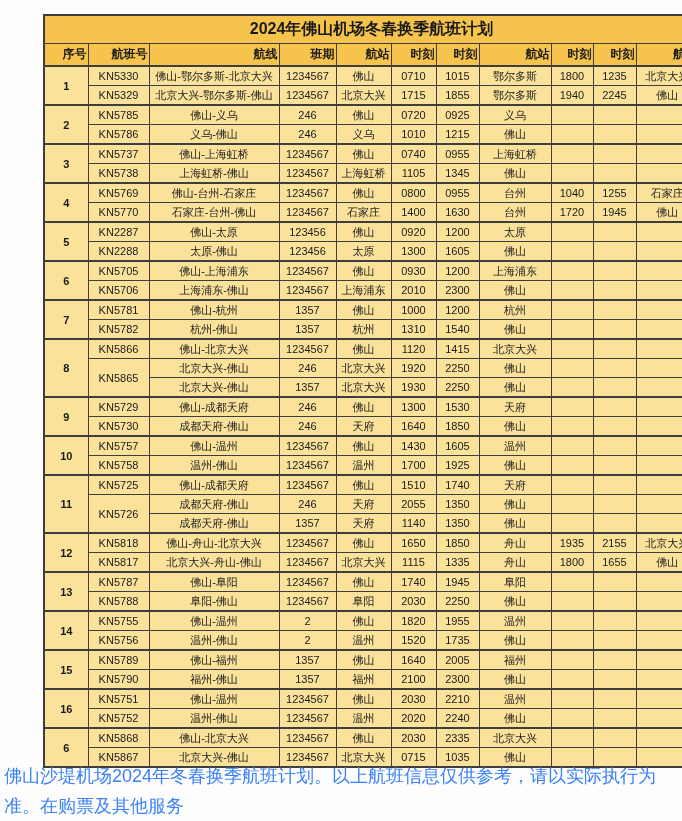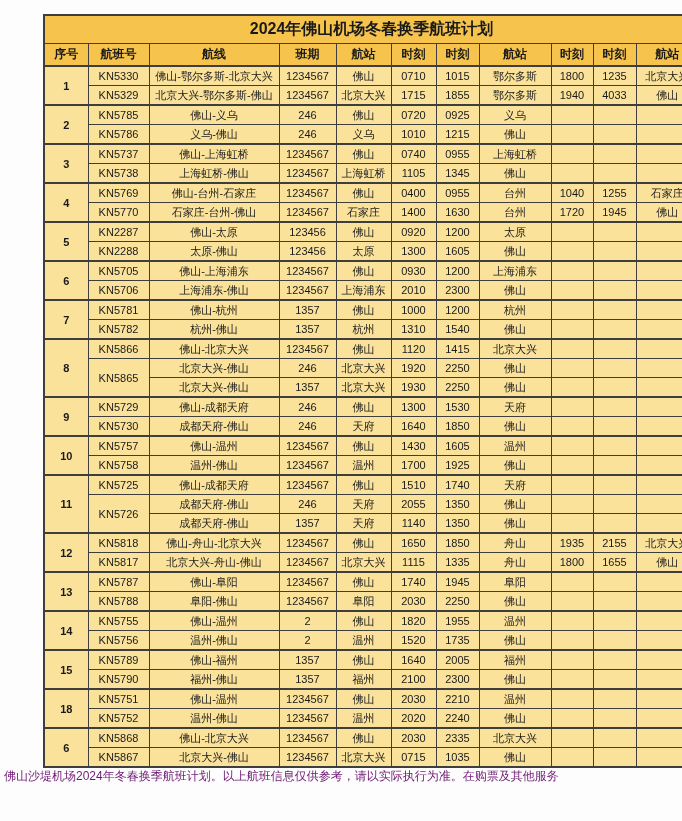--- a/index.html
+++ b/index.html
@@ -30,35 +30,36 @@
     font-weight: bold;
     font-size: 16px;
     height: 27px;
   }
   table.schedule th {
     background: #f6c44c;
     font-size: 12px;
     font-weight: bold;
     height: 21px;
     border-bottom-width: 2px;
+    text-align: right;
   }
   table.schedule tbody td {
     background: #fbe29b;
     font-size: 11px;
     height: 18px;
     line-height: 18px;
   }
   tr.group-start td { border-top-width: 2px; }
   td.no-cell { font-weight: bold; font-size: 12px; }
   .page-footer {
     position: absolute;
     left: 4px; top: 761px;
     width: 676px;
-    color: #701a75;
-    font-size: 12px;
+    color: #3b82f6;
+    font-size: 18px;
     line-height: 30px;
     text-align: left;
   }
 </style>
 </head>
 <body>
 
 <div class="table-container">
   <table class="schedule">
     <colgroup>
@@ -108,21 +109,21 @@
         </tr>
         <tr>
           <td>KN5329</td>
           <td>北京大兴-鄂尔多斯-佛山</td>
           <td>1234567</td>
           <td>北京大兴</td>
           <td>1715</td>
           <td>1855</td>
           <td>鄂尔多斯</td>
           <td>1940</td>
-          <td>4033</td>
+          <td>2245</td>
           <td>佛山</td>
         </tr>
         <tr class="group-start">
           <td class="no-cell" rowspan="2">2</td>
           <td>KN5785</td>
           <td>佛山-义乌</td>
           <td>246</td>
           <td>佛山</td>
           <td>0720</td>
           <td>0925</td>
@@ -167,21 +168,21 @@
           <td></td>
           <td></td>
           <td></td>
         </tr>
         <tr class="group-start">
           <td class="no-cell" rowspan="2">4</td>
           <td>KN5769</td>
           <td>佛山-台州-石家庄</td>
           <td>1234567</td>
           <td>佛山</td>
-          <td>0400</td>
+          <td>0800</td>
           <td>0955</td>
           <td>台州</td>
           <td>1040</td>
           <td>1255</td>
           <td>石家庄</td>
         </tr>
         <tr>
           <td>KN5770</td>
           <td>石家庄-台州-佛山</td>
           <td>1234567</td>
@@ -484,21 +485,21 @@
           <td>1357</td>
           <td>福州</td>
           <td>2100</td>
           <td>2300</td>
           <td>佛山</td>
           <td></td>
           <td></td>
           <td></td>
         </tr>
         <tr class="group-start">
-          <td class="no-cell" rowspan="2">18</td>
+          <td class="no-cell" rowspan="2">16</td>
           <td>KN5751</td>
           <td>佛山-温州</td>
           <td>1234567</td>
           <td>佛山</td>
           <td>2030</td>
           <td>2210</td>
           <td>温州</td>
           <td></td>
           <td></td>
           <td></td>

